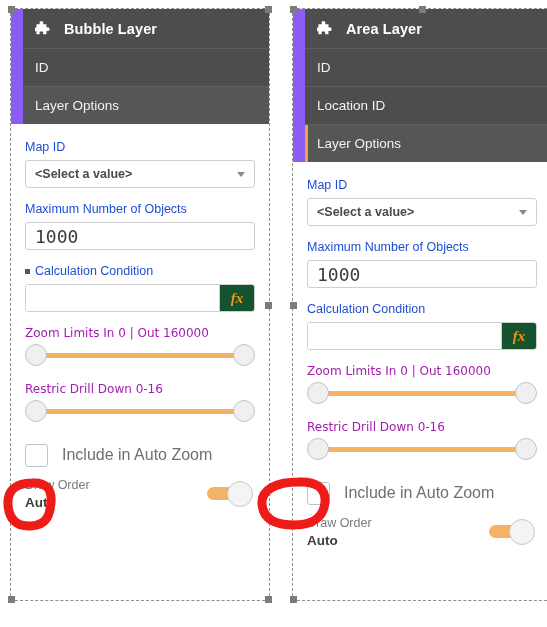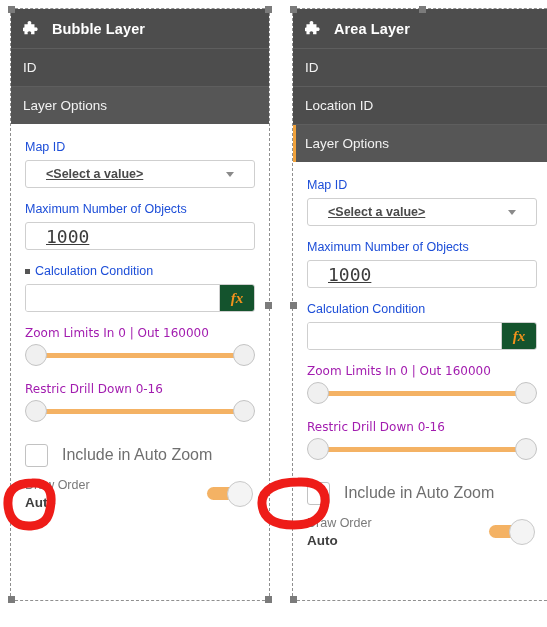--- a/index.html
+++ b/index.html
@@ -44,21 +44,21 @@
   }
   .h-tl { left: -3px;  top: -3px; }
   .h-tr { right: -3px; top: -3px; }
   .h-bl { left: -3px;  bottom: -3px; }
   .h-br { right: -3px; bottom: -3px; }
   .h-ml { left: -3px;  top: 50%; margin-top: -3px; }
   .h-mr { right: -3px; top: 50%; margin-top: -3px; }
   .h-tc { left: 50%;   top: -3px; margin-left: -3px; }
 
   
-  .hdr-block { background: #8b5cf6; }
+  .hdr-block { background: #8b5cf6; padding-left: 12px; }
 
   .titlebar {
     display: flex;
     align-items: center;
     height: 39px;
     padding: 0 0 0 12px;
     background: #4d4d4d;
   }
   .puzzle-icon {
     width: 17px;
@@ -118,23 +118,22 @@
   }
 
   .select-box,
   .text-box {
     height: 28px;
     border: 1px solid #cfcfcf;
     border-radius: 3px;
     background: #fff;
     display: flex;
     align-items: center;
-    padding: 0 20px;
+    padding: 0 9px;
     box-sizing: border-box;
-    text-decoration: underline;
   }
   .select-box {
     justify-content: space-between;
     font-size: 12.5px;
     font-weight: bold;
     color: #4a4a4a;
   }
   .caret {
     width: 0; height: 0;
     border-left: 4px solid transparent;

